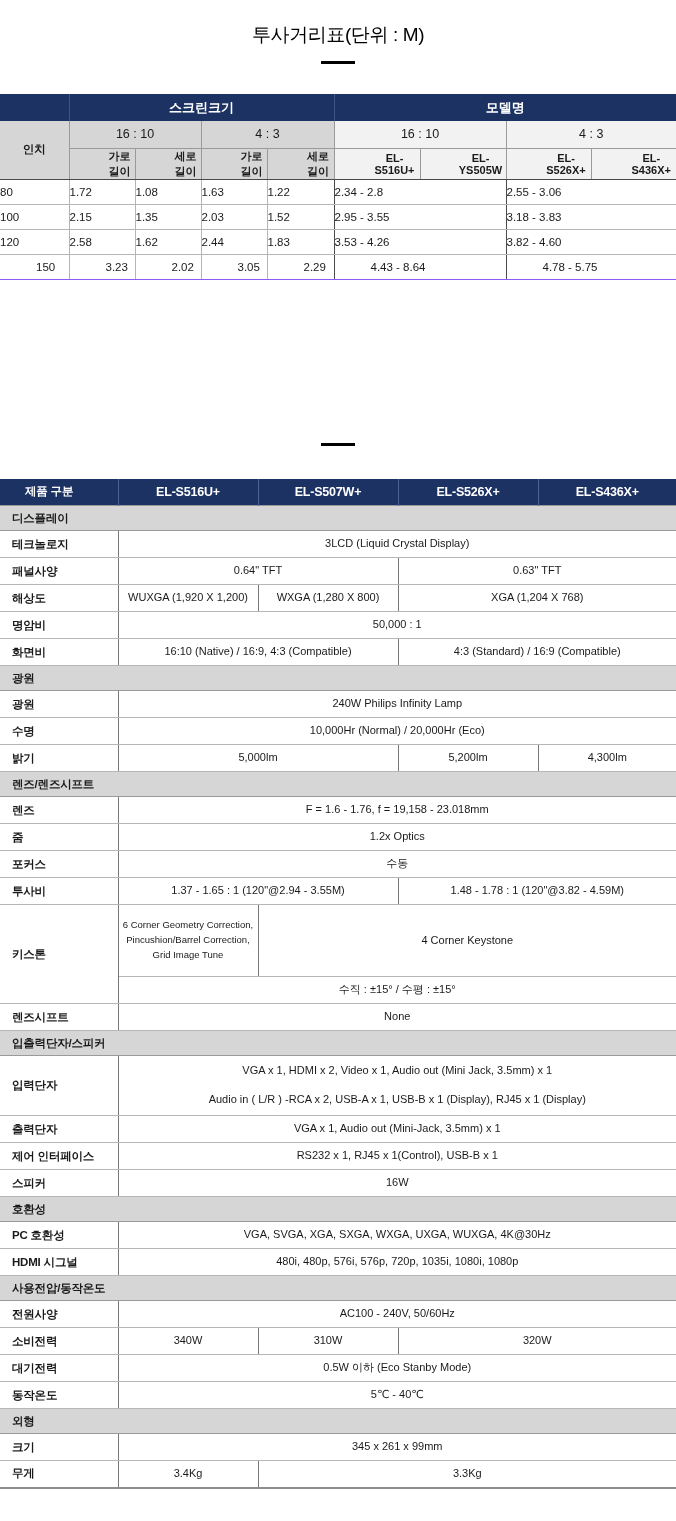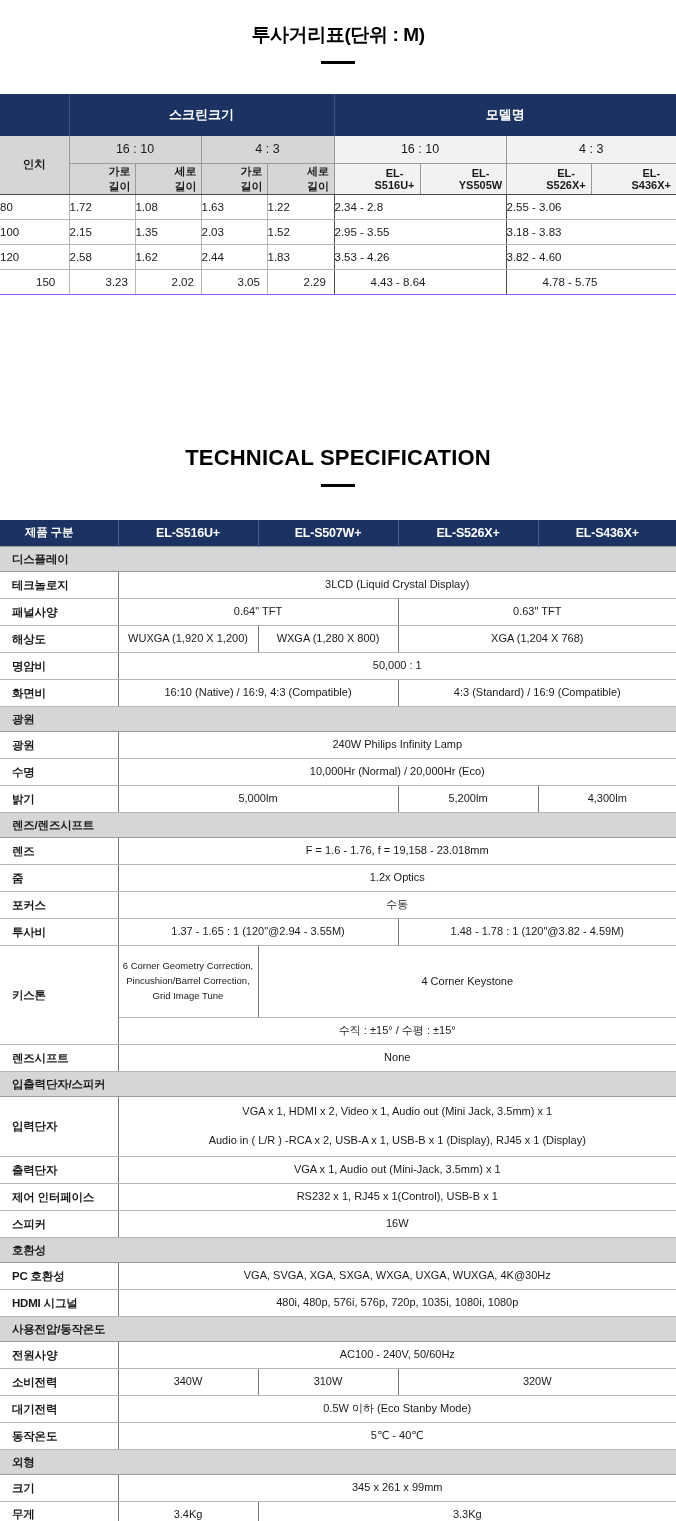--- a/index.html
+++ b/index.html
@@ -11,21 +11,21 @@
     width: 676px;
     font-family: "Liberation Sans", "DejaVu Sans", sans-serif;
     color: #1a1a1a;
     -webkit-font-smoothing: antialiased;
   }
 
   
   .title-block { text-align: center; }
   .page-title {
     font-size: 19px;
-    font-weight: bold;
+    font-weight: normal;
     letter-spacing: -0.4px;
     color: #000;
     padding-top: 22px;
   }
   .page-title.en {
     font-size: 22px;
     letter-spacing: 0.2px;
     padding-top: 0;
   }
   .title-rule {
@@ -50,21 +50,21 @@
   
   .proj {
     font-size: 11px;
   }
   .proj .navy {
     background: #1b3263;
     color: #ffffff;
     font-weight: bold;
     font-size: 13px;
     text-align: center;
-    height: 42px;
+    height: 27px;
     border-right: 1px solid #3d5584;
     margin-top: 21px;
   }
   .proj .navy.last { border-right: none; }
   .proj .sub-ratio {
     background: #d6d6d6;
     text-align: center;
     font-size: 12.5px;
     height: 27px;
     border-right: 1px solid #9a9a9a;
@@ -247,21 +247,20 @@
       <td class="grpend">2.29</td>
       <td class="grpend" colspan="2">4.43 - 8.64</td>
       <td class="last" colspan="2">4.78 - 5.75</td>
     </tr>
   </tbody>
 </table>
 
 <div class="spacer-b"></div>
 
 <div class="title-block">
-  <div class="page-title en">TECHNICAL SPECIFICATION</div>
   <div class="title-rule"></div>
 </div>
 <div class="spacer-c"></div>
 
 <table class="spec">
   <colgroup>
     <col style="width:118px">
       <col style="width:140px">
       <col style="width:140px">
     <col style="width:140px">

